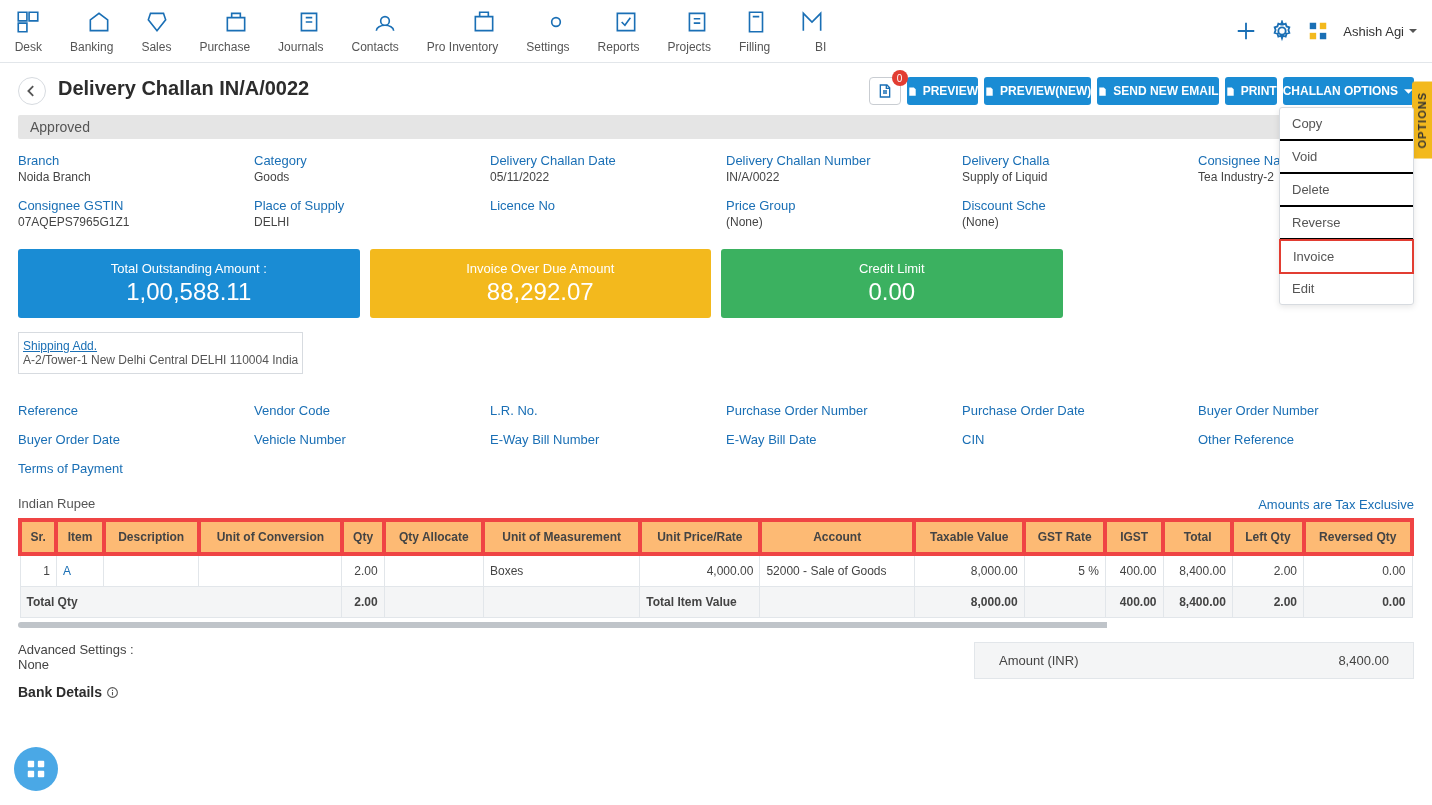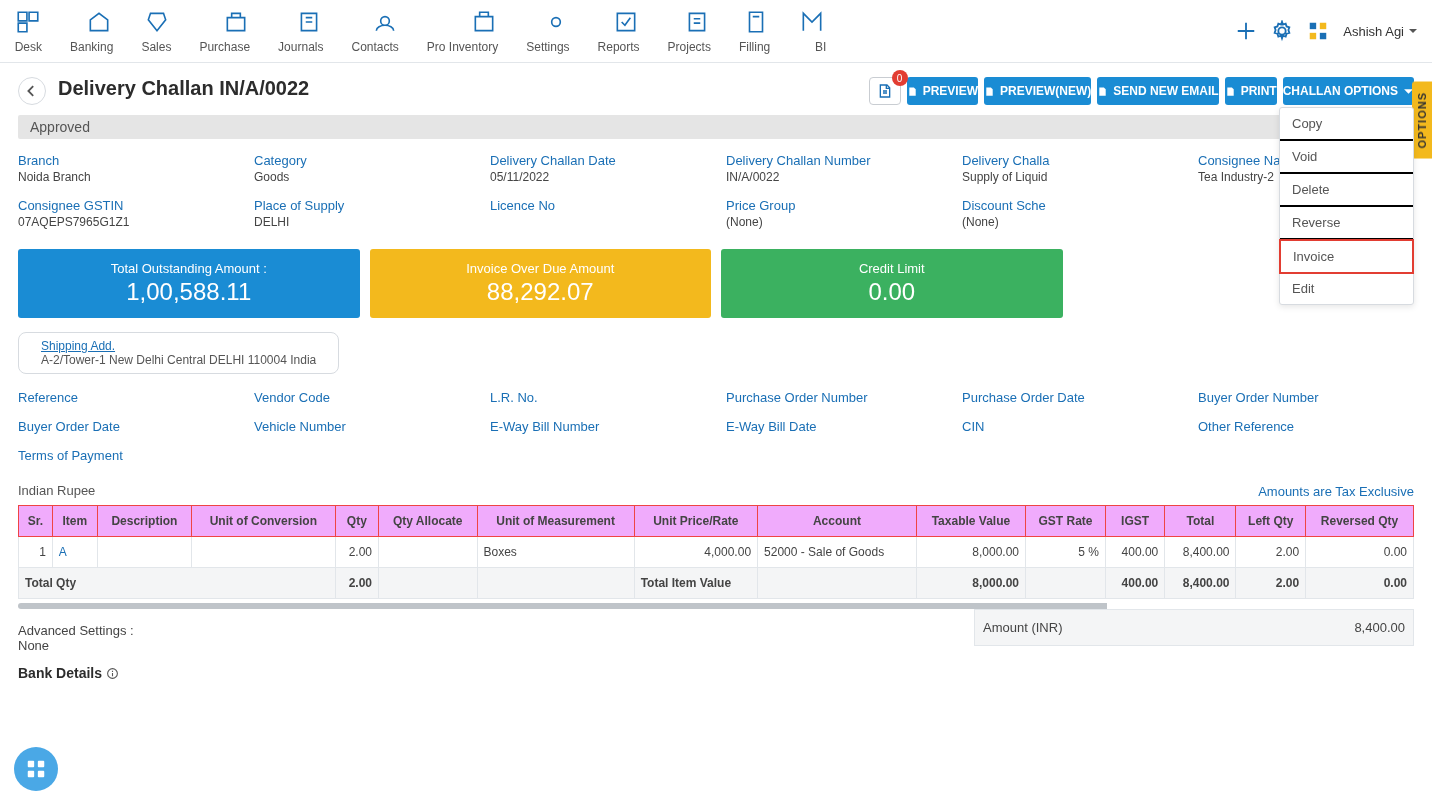--- a/index.html
+++ b/index.html
@@ -31,39 +31,39 @@
 .meta-cell{margin-bottom:14px}
 .meta-lbl{color:#1a6fb5;font-size:13px;font-weight:500;margin-bottom:2px}
 .meta-val{color:#444;font-size:12px}
 .kpis{display:grid;grid-template-columns:repeat(4,1fr);gap:10px;margin:4px 0 14px}
 .kpi{color:#fff;padding:12px 14px;border-radius:3px;text-align:center}
 .kpi .kt{font-size:13px;margin-bottom:2px}
 .kpi .kv{font-size:24px;font-weight:500}
 .kpi.blue{background:#1a8cd4}
 .kpi.yellow{background:#f3b91d}
 .kpi.green{background:#3bb160}
-.ship{border:1px solid #d7dbe0;border-radius:8px;padding:6px 22px;display:inline-block;margin-bottom:16px}
+.ship{border:1px solid #d7dbe0;border-radius:0;padding:6px 4px;display:inline-block;margin-bottom:29px}
 .ship .shl{color:#1a6fb5;font-size:12px;text-decoration:underline;cursor:pointer}
 .ship .shv{font-size:12px;color:#555}
 .ref-grid{display:grid;grid-template-columns:repeat(6,1fr);gap:14px 20px;margin-bottom:20px}
 .ref-grid .rl{color:#1a6fb5;font-size:13px;font-weight:500}
 .curr{color:#555;font-size:13px;margin-bottom:4px}
 .taxnote{text-align:right;color:#1a6fb5;font-size:13px;font-weight:500;margin-top:-18px;margin-bottom:6px}
 table{width:100%;border-collapse:collapse;font-size:12px}
-th{background:#f0abfc;border:1px solid #ef4444;padding:8px 6px;font-weight:600;color:#444;text-align:center}
+th{background:#fdba74;border:4px solid #ef4444;padding:8px 6px;font-weight:600;color:#444;text-align:center}
 td{border:1px solid #e2e6ea;padding:8px 6px;color:#444}
 td.r,th.r{text-align:right}
 td.l{text-align:left}
 .trow td{background:#fff}
 .frow td{background:#f4f5f6;font-weight:600}
 .alink{color:#1a6fb5;font-weight:500;cursor:pointer}
 .adv{margin-top:14px;font-size:13px;color:#444}
 .bank{margin-top:12px;font-size:14px;font-weight:600;color:#2c2c2c;display:flex;align-items:center;gap:4px}
 .bank svg{width:13px;height:13px;fill:#555}
-.amtbox{margin-left:auto;width:440px;background:#f4f5f6;border:1px solid #e2e6ea;padding:10px 8px;display:flex;justify-content:space-between;font-size:13px;color:#444}
+.amtbox{margin-top:14px;margin-left:auto;width:440px;background:#f4f5f6;border:1px solid #e2e6ea;padding:10px 24px;display:flex;justify-content:space-between;font-size:13px;color:#444}
 .fab{position:fixed;left:14px;bottom:14px;width:44px;height:44px;background:#4aa8e6;border-radius:50%;display:flex;align-items:center;justify-content:center;cursor:pointer}
 .fab svg{width:22px;height:22px;fill:#fff}
 .opttab{position:fixed;right:0;top:82px;background:#f3b91d;color:#333;font-size:11px;font-weight:600;padding:10px 4px;writing-mode:vertical-rl;transform:rotate(180deg);border-radius:0 3px 3px 0;cursor:pointer;letter-spacing:1px}
 .dropdown{position:absolute;right:18px;top:44px;width:135px;background:#fff;border:1px solid #d7dbe0;border-radius:3px;box-shadow:0 2px 6px rgba(0,0,0,0.1);z-index:50}
 .dropdown .di{padding:8px 12px;font-size:13px;color:#555;border-bottom:2px solid #000000;cursor:pointer}
 .dropdown .di:last-child{border-bottom:none}
 .dropdown .di.hl{border:2px solid #e23d32;margin:-1px}
 .scrollhint{height:6px;background:linear-gradient(to right,#bfc4c9 0,#bfc4c9 78%,transparent 78%);border-radius:3px;margin-top:4px}
 .bottom-row{display:flex;align-items:flex-start;justify-content:space-between}
 </style>

